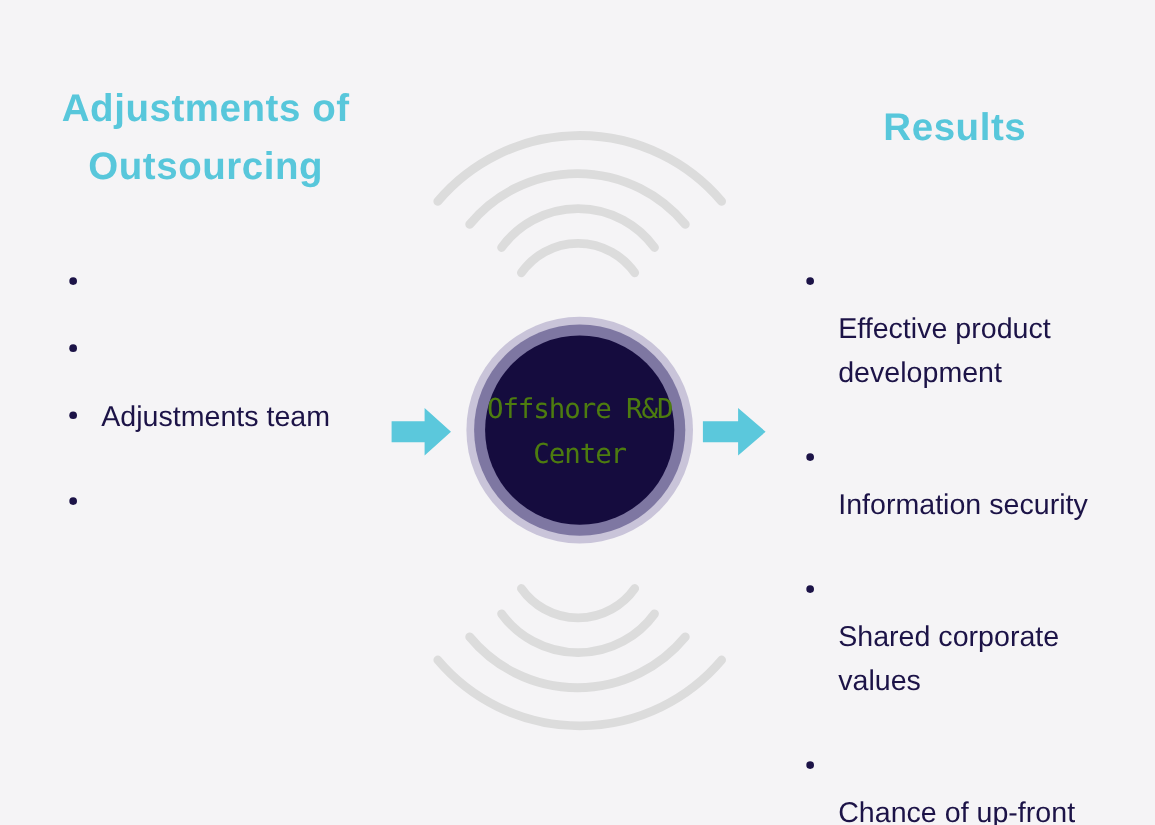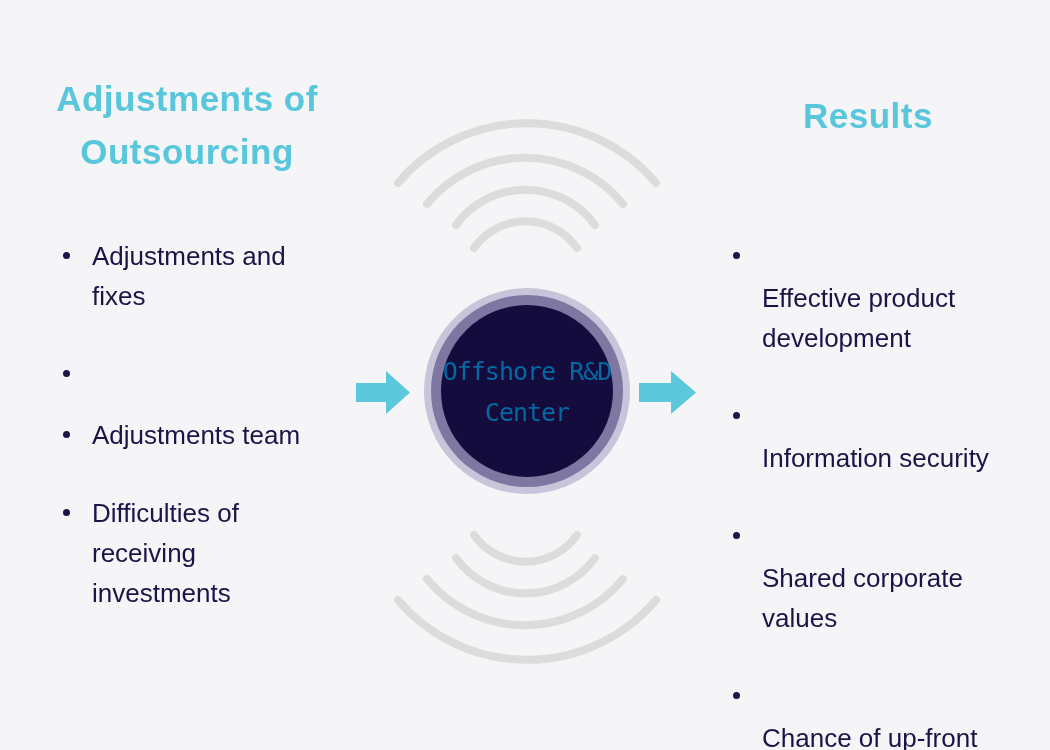--- a/index.html
+++ b/index.html
@@ -60,21 +60,21 @@
     width: 172px; height: 172px;
     border-radius: 50%;
     background: #150c3e;
     box-shadow: 0 0 0 10px #7e77a2, 0 0 0 17px #c9c4d9;
   }
   .center-label {
     position: absolute;
     left: 427px; top: 351px;
     width: 200px;
     text-align: center;
-    color: #0369a1;
+    color: #4d7c0f;
     font-family: "DejaVu Sans Mono", monospace;
     font-size: 25px;
     line-height: 41px;
     letter-spacing: -1px;
   }
 </style>
 </head>
 <body>
 
 <div class="canvas">
@@ -96,32 +96,30 @@
     <polygon fill="#5bc8dc" points="639,383 671,383 671,371 696,392.5 671,414 671,402 639,402"></polygon>
   </svg>
 
   <div class="section-title title-left">Adjustments of Outsourcing</div>
 
   <div class="section-title title-right">Results</div>
 
   <ul class="bullet-list list-left">
       <li>
         <span class="bullet-dot"></span>
-        <span class="bullet-text">Adjustments and fixes</span>
       </li>
       <li>
         <span class="bullet-dot"></span>
       </li>
       <li>
         <span class="bullet-dot"></span>
         <span class="bullet-text">Adjustments team</span>
       </li>
       <li>
         <span class="bullet-dot"></span>
-        <span class="bullet-text">Difficulties of receiving investments</span>
       </li>
     </ul>
 
   <ul class="bullet-list list-right">
       <li>
         <span class="bullet-dot"></span>
         <span class="bullet-text">Effective product development</span>
       </li>
       <li>
         <span class="bullet-dot"></span>

